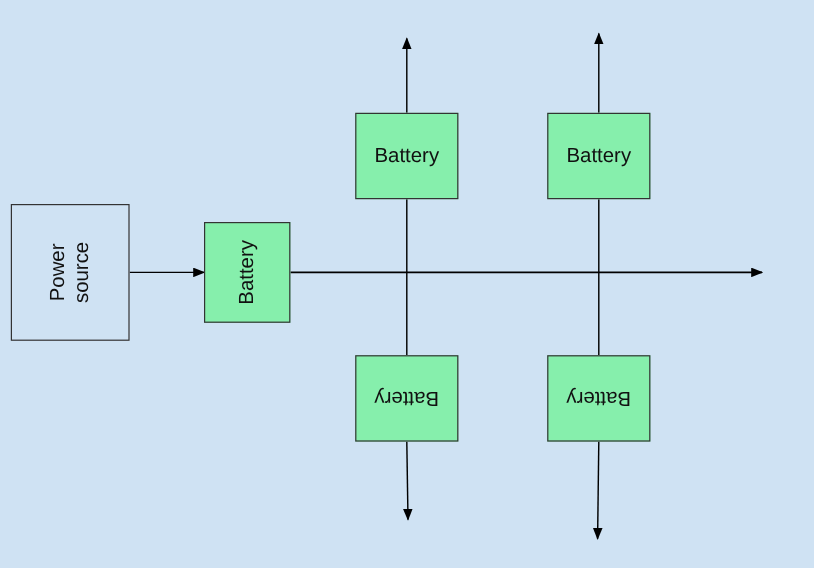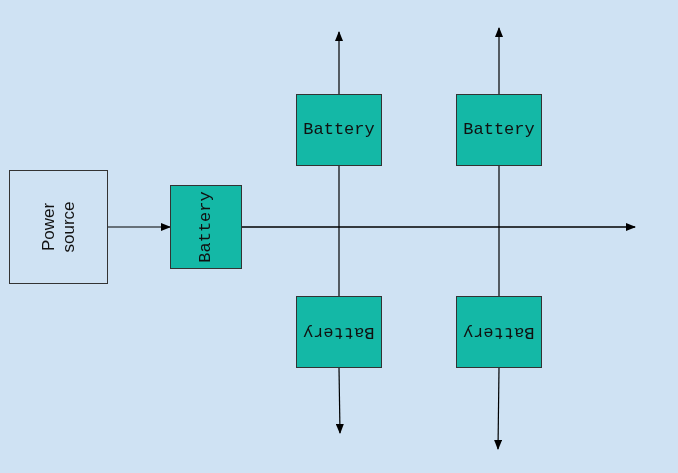--- a/index.html
+++ b/index.html
@@ -2,21 +2,21 @@
 <html><head>
   <meta charset="utf-8">
   <style>
     html, body { margin: 0; padding: 0; }
     body { width: 678px; height: 473px; background: #cfe2f3; position: relative; overflow: hidden; font-family: "Liberation Sans", sans-serif; }
     svg.wires { position: absolute; left: 0; top: 0; }
     .node { position: absolute; box-sizing: border-box; border: 1px solid #333; display: flex; align-items: center; justify-content: center; }
     .node .lbl { font-size: 17px; color: #111; white-space: nowrap; text-align: center; line-height: 20px; }
     .power { left: 9px; top: 170px; width: 99px; height: 114px; background: #cfe2f3; }
     .power .lbl { transform: rotate(-90deg); }
-    .battery { background: #14b8a6; font-family: Liberation Mono, monospace; }
+    .battery { background: #86efac; }
     .b0 { left: 170px; top: 185px; width: 72px; height: 84px; }
     .b0 .lbl { transform: rotate(-90deg); }
     .b1 { left: 296px; top: 94px; width: 86px; height: 72px; }
     .b2 { left: 456px; top: 94px; width: 86px; height: 72px; }
     .b3 { left: 296px; top: 296px; width: 86px; height: 72px; }
     .b4 { left: 456px; top: 296px; width: 86px; height: 72px; }
     .b3 .lbl, .b4 .lbl { transform: rotate(180deg); }
   </style>
 </head>
 <body>

